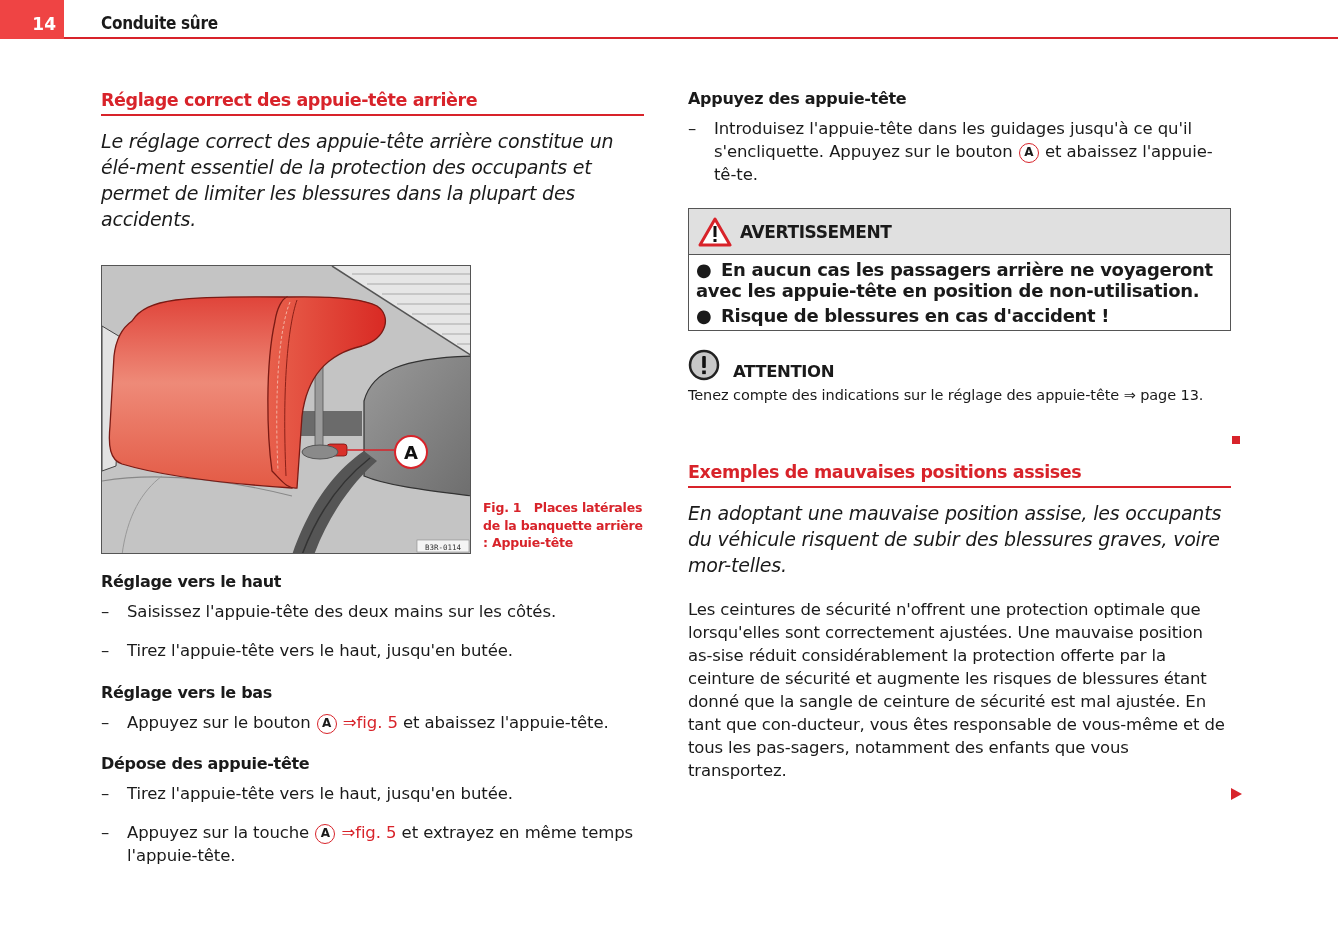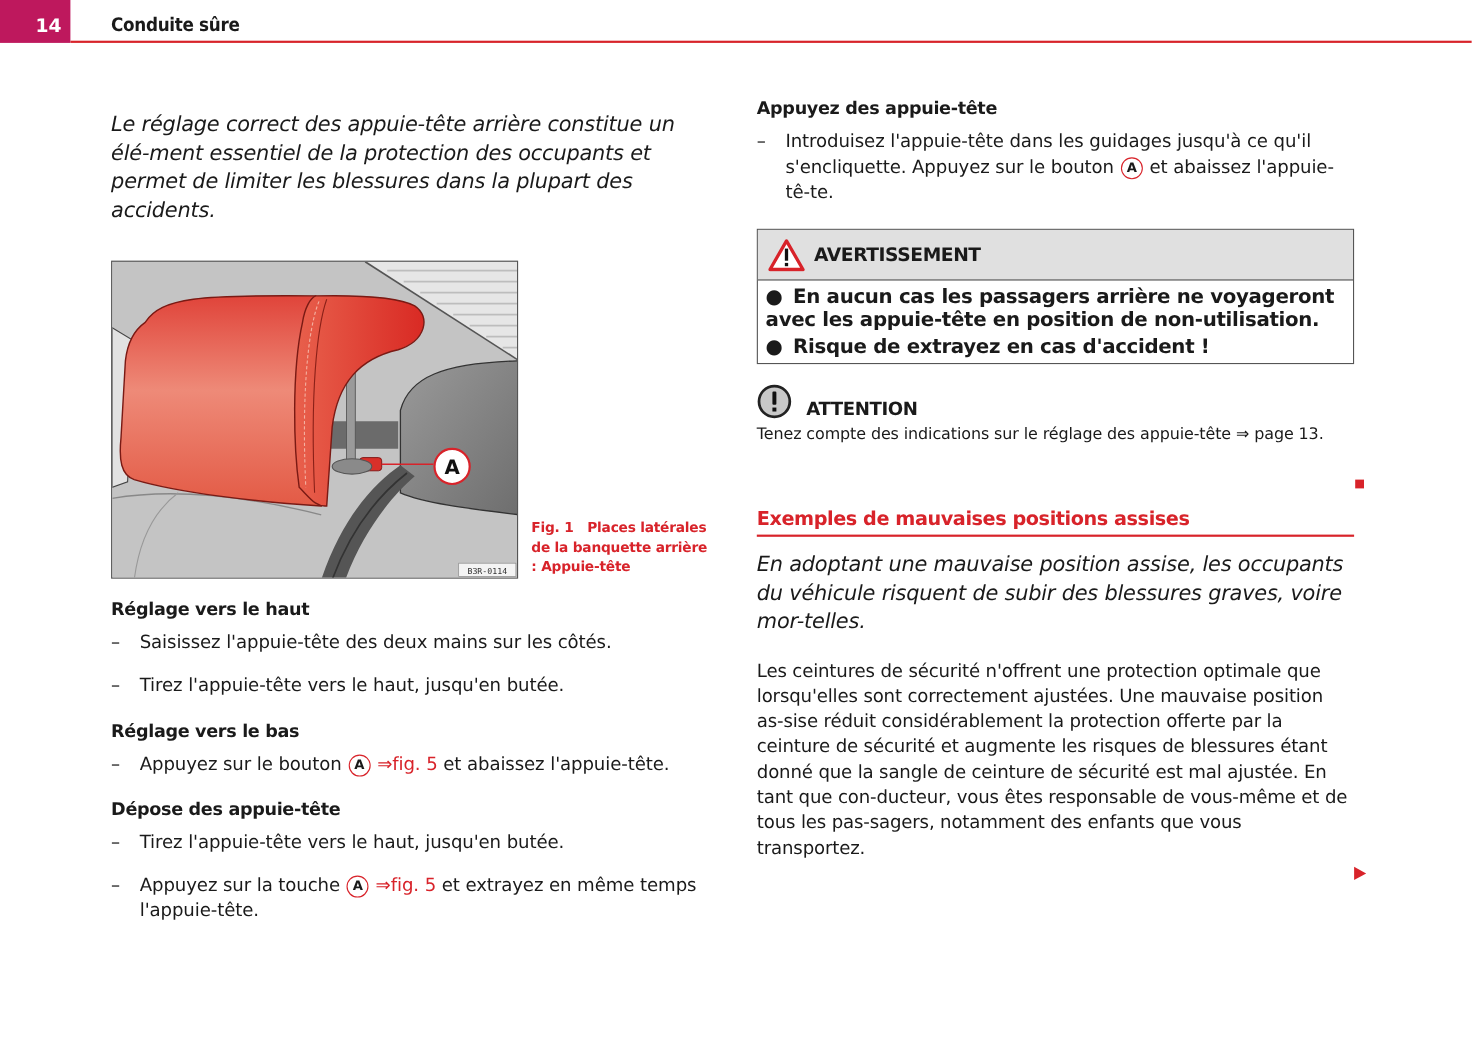--- a/index.html
+++ b/index.html
@@ -1,19 +1,19 @@
 <!DOCTYPE html>
 <html><head>
 <meta charset="utf-8">
 <style>
   * { margin: 0; padding: 0; box-sizing: border-box; }
   html, body { width: 1338px; height: 944px; background: #ffffff; overflow: hidden; }
   body { position: relative; font-family: "DejaVu Sans", "Liberation Sans", sans-serif; color: #1a1a1a; }
 
-  .hdr-num { position: absolute; left: 0; top: 0; width: 64px; height: 39px; background: #be185d; color: #fff; font-weight: bold; font-size: 17px; text-align: right; padding-right: 8px; padding-top: 14px; font-family: "DejaVu Sans", sans-serif; }
+  .hdr-num { position: absolute; left: 0; top: 0; width: 64px; height: 39px; background: #ef4444; color: #fff; font-weight: bold; font-size: 17px; text-align: right; padding-right: 8px; padding-top: 14px; font-family: "DejaVu Sans", sans-serif; }
   .hdr-title { position: absolute; left: 101px; top: 13px; font-weight: bold; font-size: 17px; color: #1a1a1a; font-family: "DejaVu Sans Condensed", "DejaVu Sans", sans-serif; letter-spacing: -0.3px; }
   .hdr-line { position: absolute; left: 64px; top: 37px; width: 1274px; height: 2px; background: #d8232a; }
 
   .col { position: absolute; }
   .left { left: 101px; top: 88px; width: 543px; }
   .right { left: 688px; top: 88px; width: 543px; }
 
   .sec-title { color: #d8232a; font-weight: bold; font-size: 17.5px; letter-spacing: -0.4px; padding-bottom: 2px; border-bottom: 2px solid #d8232a; line-height: 24px; }
   .intro { font-style: italic; font-size: 19px; line-height: 26px; margin-top: 12px; letter-spacing: -0.2px; }
 
@@ -45,20 +45,21 @@
   .arrow-next { position: absolute; width: 0; height: 0; border-top: 6px solid transparent; border-bottom: 6px solid transparent; border-left: 11px solid #d8232a; }
 </style>
 </head>
 <body>
 
 <div class="hdr-num">14</div>
 <div class="hdr-title">Conduite sûre</div>
 <div class="hdr-line"></div>
 
 <div class="col left">
+  <div class="sec-title">Réglage correct des appuie-tête arrière</div>
   <div class="intro">Le réglage correct des appuie-tête arrière constitue un élé-ment essentiel de la protection des occupants et permet de limiter les blessures dans la plupart des accidents.</div>
 
   <div class="figure">
     <div class="fig-img">
       <svg width="370" height="289" viewBox="0 0 370 289" xmlns="http://www.w3.org/2000/svg">
         <defs>
           <linearGradient id="hr" x1="0" y1="0" x2="0" y2="1">
             <stop offset="0" stop-color="#e0443a"></stop>
             <stop offset="0.45" stop-color="#ee8a78"></stop>
             <stop offset="1" stop-color="#e35a45"></stop>
@@ -152,21 +153,21 @@
         <svg width="34" height="30" viewBox="0 0 34 30">
             <path d="M17,2 L32,28 L2,28 Z" fill="#fff" stroke="#d8232a" stroke-width="3" stroke-linejoin="round"></path>
             <rect x="15.5" y="9" width="3" height="11" fill="#111"></rect>
             <rect x="15.5" y="22" width="3" height="3" fill="#111"></rect>
           </svg>
       </span>
       <span class="label">AVERTISSEMENT</span>
     </div>
     <div class="warn-body">
       <div class="warn-item"><span class="bullet">●</span><span>En aucun cas les passagers arrière ne voyageront avec les appuie-tête en position de non-utilisation.</span></div>
-      <div class="warn-item" style="margin-bottom:0"><span class="bullet">●</span><span>Risque de extrayez en cas d'accident !</span></div>
+      <div class="warn-item" style="margin-bottom:0"><span class="bullet">●</span><span>Risque de blessures en cas d'accident !</span></div>
     </div>
   </div>
 
   <div class="att">
     <span class="icon">
       <svg width="32" height="32" viewBox="0 0 32 32">
           <circle cx="16" cy="16" r="14" fill="#c8c8c8" stroke="#222" stroke-width="2.5"></circle>
           <rect x="14.2" y="7" width="3.6" height="12" rx="1" fill="#111"></rect>
           <rect x="14.2" y="21.5" width="3.6" height="3.6" fill="#111"></rect>
         </svg>

